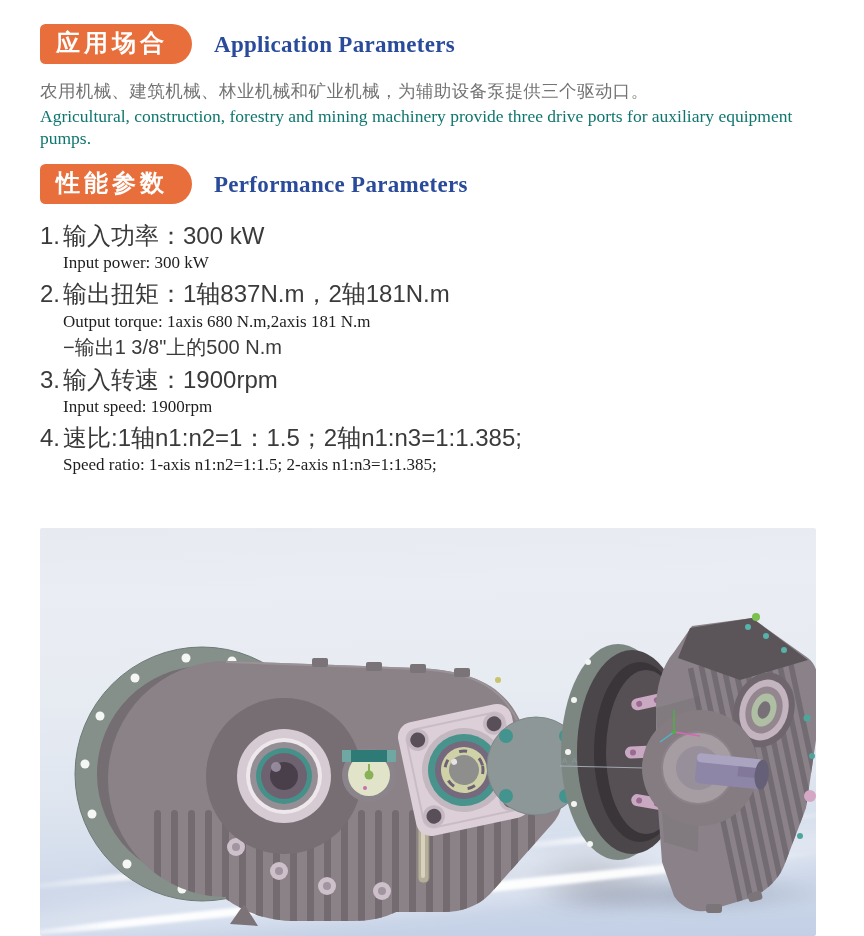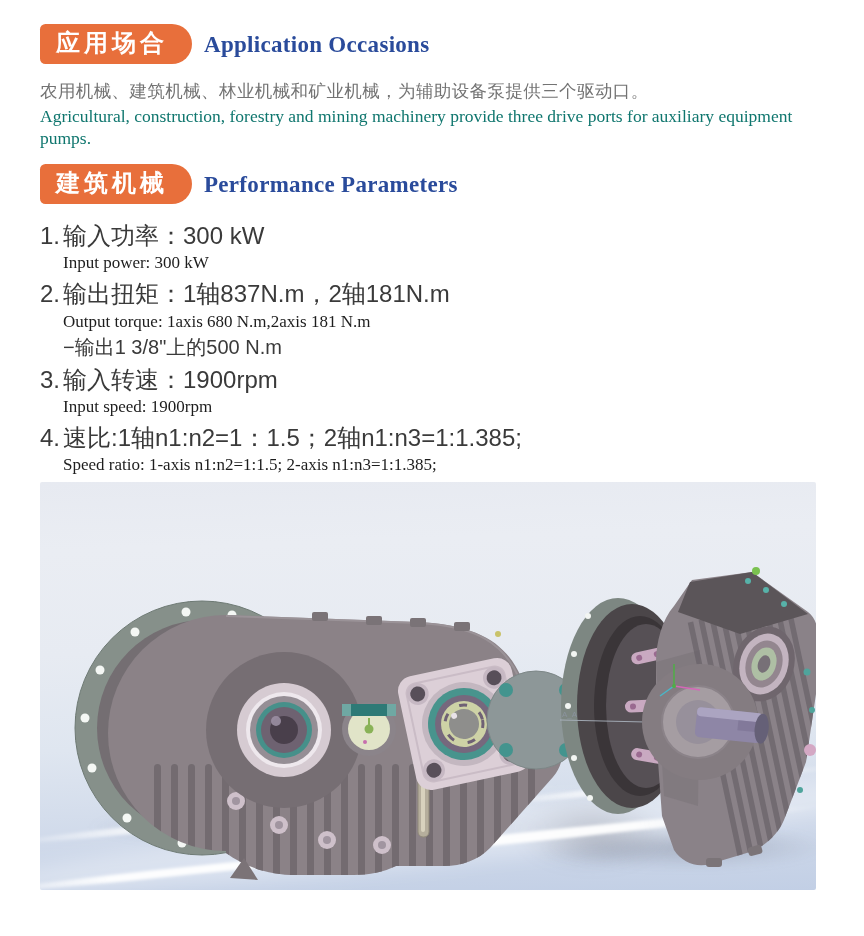--- a/index.html
+++ b/index.html
@@ -1,38 +1,38 @@
 <!DOCTYPE html>
 <html style="--badge-orange: #E86F3B; --heading-blue: #2A4B9B;"><head>
 <meta charset="utf-8">
 <style>
   html,body{margin:0;padding:0;background:#ffffff;}
   .page{position:relative;width:864px;height:936px;background:#ffffff;overflow:hidden;
         font-family:"Liberation Sans",sans-serif;color:#3c3c3c;}
   
   .sec{position:absolute;left:40px;right:40px;}
-  .sec-head{display:flex;align-items:flex-start;gap:12px;}
+  .sec-head{display:flex;align-items:flex-start;gap:22px;}
   .badge{display:inline-block;background:var(--badge-orange,#E86F3B);color:#ffffff;
          font-weight:bold;font-size:24px;letter-spacing:4px;line-height:1;
          padding:7px 24px 9px 16px;border-radius:6px 22px 22px 6px;}
   .sec-title{font-family:"Liberation Serif",serif;color:var(--heading-blue,#2A4B9B);
              font-size:23px;font-weight:600;margin:0;padding-top:8px;letter-spacing:0.3px;}
   .zh-body{font-size:17.5px;color:#737373;margin:15px 0 2px 0;letter-spacing:0.4px;}
   .en-body{font-family:"Liberation Serif",serif;font-size:17.5px;color:#0f766e;
            margin:2px 0 0 0;line-height:1.28;max-width:792px;}
   
   .params{list-style:none;margin:17px 0 0 0;padding:0;}
   .params li{margin:0 0 3px 0;}
   .p-zh{font-size:24px;color:#3a3a3a;line-height:1.26;}
   .p-num{display:inline-block;min-width:23px;}
   .p-en{font-family:"Liberation Serif",serif;font-size:17px;color:#1d1d1d;
         margin-left:23px;line-height:1.3;padding:1px 0 2px 0;}
   .p-extra{font-size:20px;color:#3a3a3a;margin-left:23px;line-height:1.26;padding-bottom:2px;}
   
-  .figure-panel{position:absolute;left:40px;top:482px;width:776px;height:408px;
+  .figure-panel{position:absolute;left:40px;top:528px;width:776px;height:408px;
     border-radius:2px;overflow:hidden;
     background:linear-gradient(178deg,#e7eaf1 0%,#eaedf3 16%,#e7ebf2 40%,#dfe6f0 62%,#cfd9ea 84%,#c2cfe5 100%);}
   .streak{position:absolute;border-radius:50%;
     background:linear-gradient(90deg,rgba(255,255,255,0),rgba(255,255,255,.95) 30%,rgba(255,255,255,.95) 70%,rgba(255,255,255,0));
     filter:blur(1.5px);transform:rotate(-6deg);}
   .streak-wide{position:absolute;background:rgba(255,255,255,.30);filter:blur(9px);transform:rotate(-6deg);border-radius:50%;}
   .gshadow{position:absolute;filter:blur(4px);}
   .gshadow-l{left:44px;top:322px;width:470px;height:46px;
     background:radial-gradient(ellipse at center,rgba(92,96,112,.30),rgba(92,96,112,0) 70%);}
   .gshadow-r{left:500px;top:342px;width:290px;height:46px;
@@ -45,30 +45,30 @@
 </head>
 <body>
 
 <div class="page">
 
   <section class="sec" style="top:24px;">
     <div class="sec-head">
       <div class="badge">
         <span>应用场合</span>
       </div>
-      <h2 class="sec-title">Application Occasions</h2>
+      <h2 class="sec-title">Application Parameters</h2>
     </div>
     <p class="zh-body">农用机械、建筑机械、林业机械和矿业机械，为辅助设备泵提供三个驱动口。</p>
     <p class="en-body">Agricultural, construction, forestry and mining machinery provide three drive ports for auxiliary equipment pumps.</p>
   </section>
 
   <section class="sec" style="top:164px;">
     <div class="sec-head">
       <div class="badge">
-        <span>建筑机械</span>
+        <span>性能参数</span>
       </div>
       <h2 class="sec-title">Performance Parameters</h2>
     </div>
 
     <ol class="params">
       <li>
         <div class="p-zh"><span class="p-num">1.</span><span>输入功率：300 kW</span></div>
         <div class="p-en">Input power: 300 kW</div>
       </li>
       <li>

